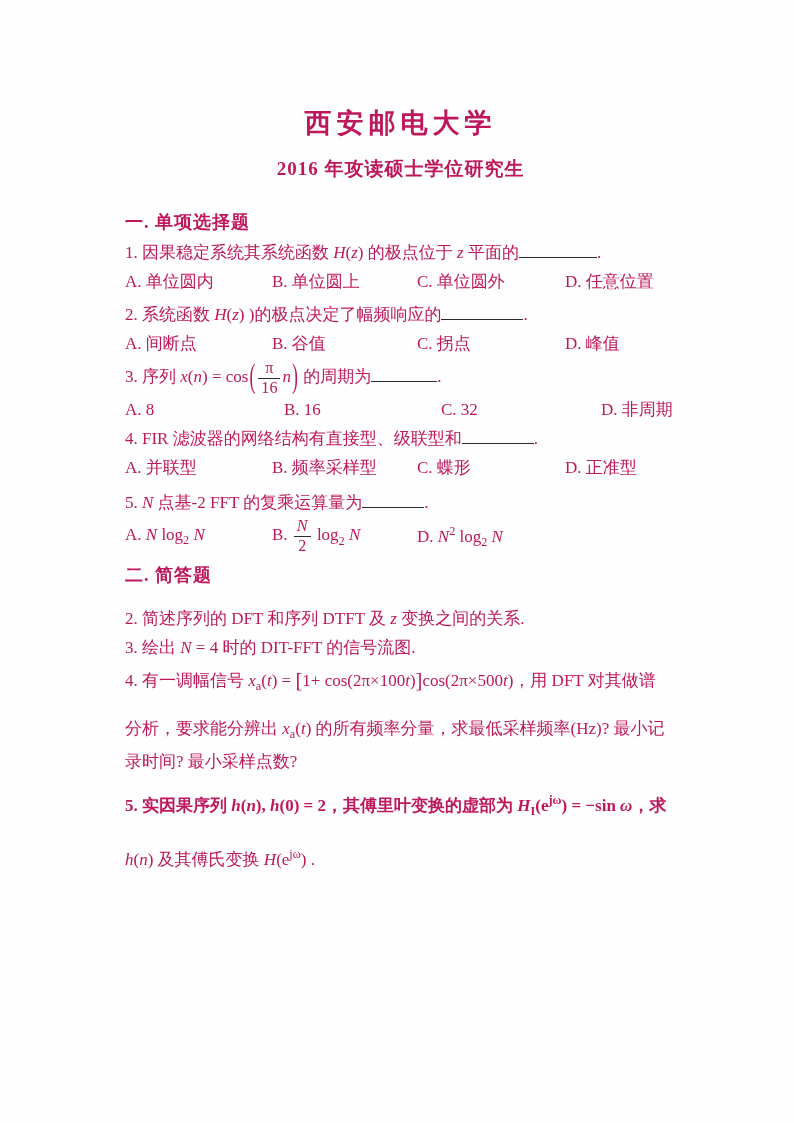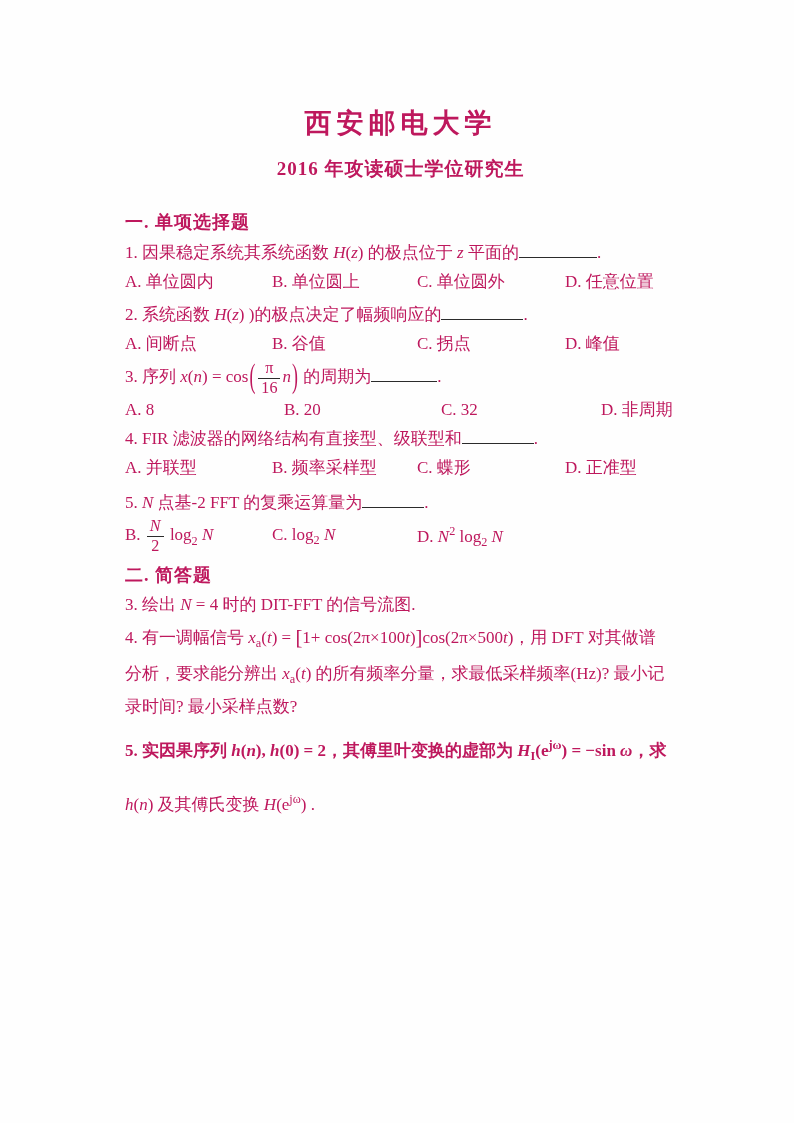--- a/index.html
+++ b/index.html
@@ -42,21 +42,21 @@
     align-items:center;
     margin-top:6px;
   }
   .mt2{margin-top:2px;gap:12px;}
   .mt4{margin-top:4px;}
   .mt8{margin-top:8px;}
   .mt10{margin-top:10px;}
   .mt14{margin-top:8px;}
   .mt18{margin-top:18px;font-weight:bold;}
   .mt20{margin-top:20px;}
-  .mt24{margin-top:12px;}
+  .mt24{margin-top:24px;}
   .mt26{margin-top:26px;}
   
   i{font-family:"Liberation Serif","DejaVu Serif",serif;}
   sub,sup{font-size:0.72em;}
   .blank{
     display:inline-block;
     border-bottom:1px solid #2b2b2b;
     height:1em;
     vertical-align:baseline;
   }
@@ -108,42 +108,43 @@
     <div class="opts">
       <div>A. 间断点</div>
       <div>B. 谷值</div>
       <div>C. 拐点</div>
       <div>D. 峰值</div>
     </div>
 
     <div class="line mt4">3. 序列 <i>x</i>(<i>n</i>) = cos<span class="big">(</span><span class="frac"><span class="num">π</span><span class="den">16</span></span><i>n</i><span class="big">)</span> 的周期为<span class="blank" style="width: 66px;"></span>.</div>
     <div class="opts mt2">
       <div>A. 8</div>
-      <div>B. 20</div>
+      <div>B. 16</div>
       <div>C. 32</div>
       <div>D. 非周期</div>
     </div>
 
     <div class="line mt4">4. FIR 滤波器的网络结构有直接型、级联型和<span class="blank" style="width: 72px;"></span>.</div>
     <div class="opts">
       <div>A. 并联型</div>
       <div>B. 频率采样型</div>
       <div>C. 蝶形</div>
       <div>D. 正准型</div>
     </div>
 
     <div class="line mt10">5. <i>N</i> 点基-2 FFT 的复乘运算量为<span class="blank" style="width: 62px;"></span>.</div>
     <div class="opts mt4">
+      <div>A.  <i>N</i> log<sub>2</sub> <i>N</i></div>
       <div>B.  <span class="frac"><span class="num"><i>N</i></span><span class="den">2</span></span> log<sub>2</sub> <i>N</i></div>
-      <div>C.  log<sub>2</sub> <i>N</i></div>
       <div>D.  <i>N</i><sup>2</sup> log<sub>2</sub> <i>N</i></div>
     </div>
 
     <div class="sec-heading mt8">二. 简答题</div>
 
+    <div class="line mt20">2. 简述序列的 DFT 和序列 DTFT 及 <i>z</i> 变换之间的关系.</div>
     <div class="line">3. 绘出 <i>N</i> = 4 时的 DIT-FFT 的信号流图.</div>
     <div class="line mt10">4. 有一调幅信号 <i>x</i><sub>a</sub>(<i>t</i>) = <span class="tall">[</span>1+ cos(2π×100<i>t</i>)<span class="tall">]</span>cos(2π×500<i>t</i>)，用 DFT 对其做谱</div>
     <div class="line mt24">分析，要求能分辨出 <i>x</i><sub>a</sub>(<i>t</i>) 的所有频率分量，求最低采样频率(Hz)?  最小记</div>
     <div class="line mt14">录时间?  最小采样点数?</div>
     <div class="line mt18">5. 实因果序列 <i>h</i>(<i>n</i>), <i>h</i>(0) = 2，其傅里叶变换的虚部为 <i>H</i><sub>I</sub>(e<sup>jω</sup>) = −sin <i>ω</i>，求</div>
     <div class="line mt26"><i>h</i>(<i>n</i>) 及其傅氏变换 <i>H</i>(e<sup>jω</sup>) .</div>
 
   </div>
 </div>
 

